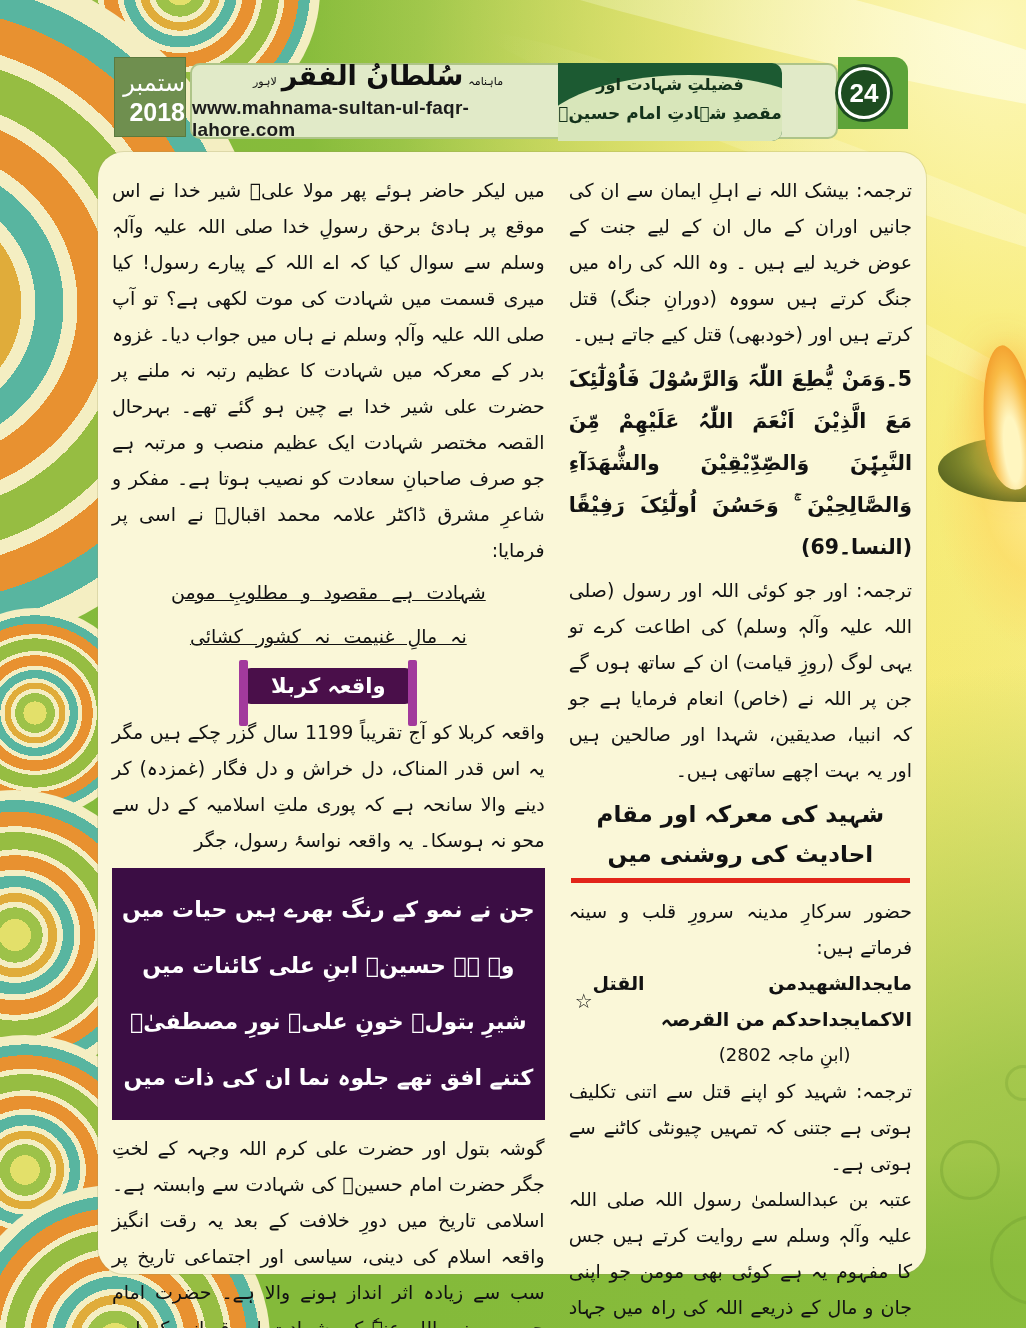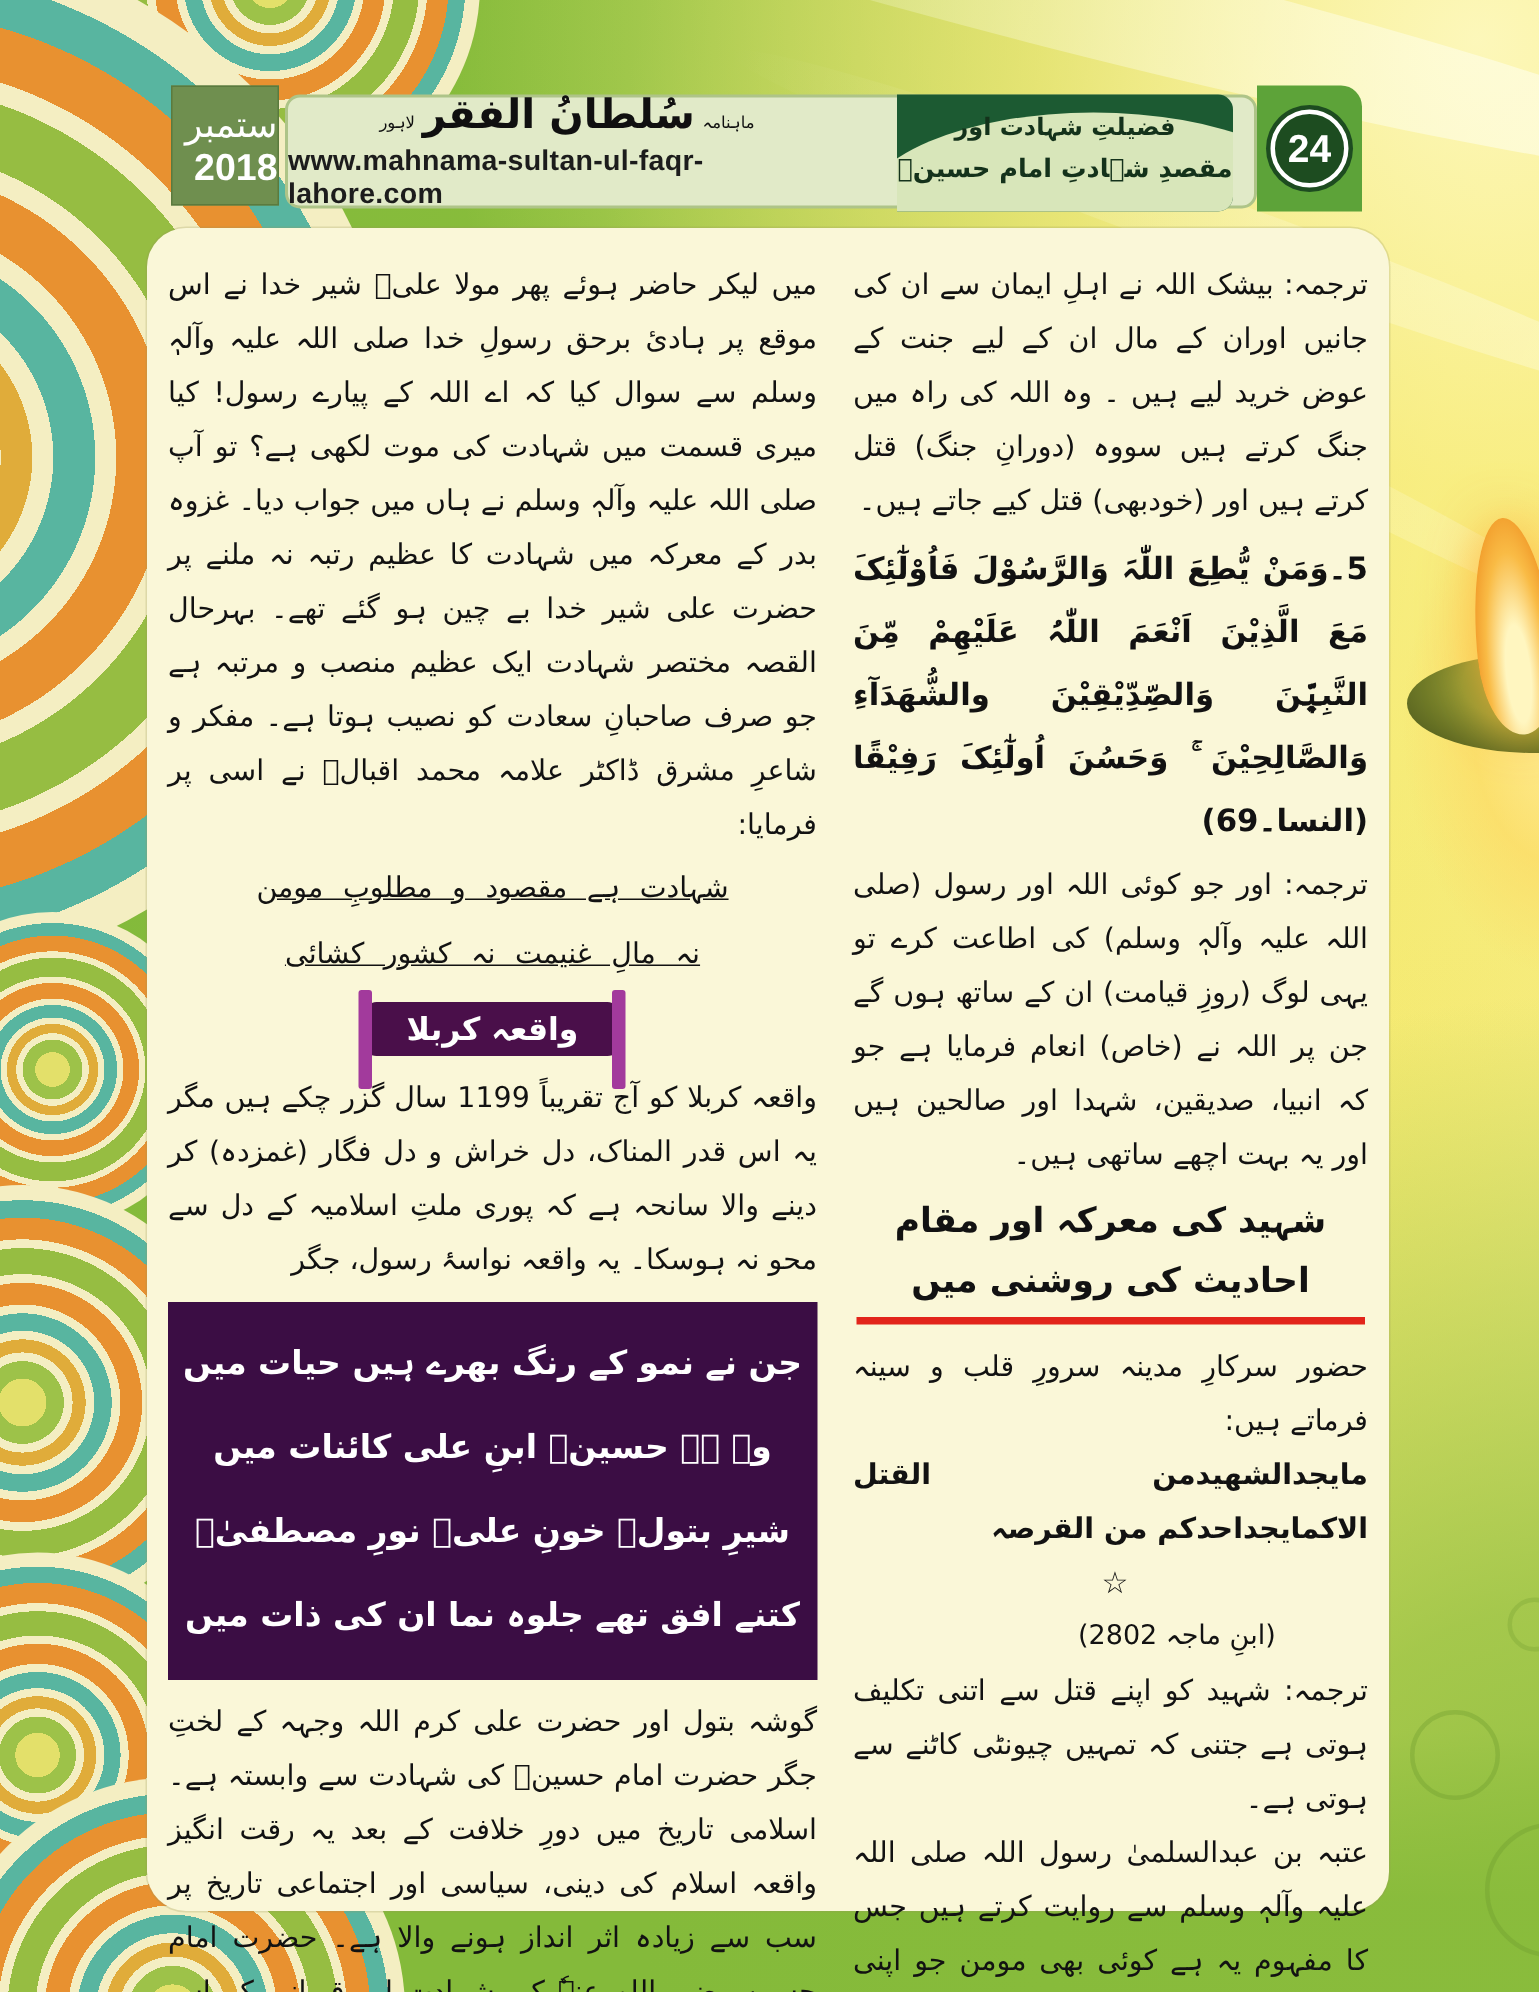--- a/index.html
+++ b/index.html
@@ -65,48 +65,48 @@
   .banner-left { position:absolute; left:0; top:0; width:372px; height:100%;
     display:flex; flex-direction:column; align-items:center; justify-content:center; }
   .masthead { direction:rtl; color:#101010; line-height:30px; white-space:nowrap; }
   .masthead .small { font-size:11px; }
   .masthead .main  { font-size:27px; font-weight:bold; }
   .masthead .city  { font-size:11px; }
   .website { font-family:"Liberation Sans", sans-serif; font-size:19px; font-weight:bold;
              color:#1c1c1c; letter-spacing:.2px; }
 
   .medallion { position:absolute; z-index:12; left:558px; top:63px; width:224px; height:78px;
-    background:#1c5a32; border-radius:0 10px 10px 0; overflow:hidden;margin-left:40px; }
+    background:#1c5a32; border-radius:0 10px 10px 0; overflow:hidden; }
   .medallion .ellipse { position:absolute; left:-24px; top:12px; width:310px; height:132px;
     background:#d8e6ba; border-radius:50%; }
   .medallion .ttl { position:absolute; left:0; right:0; direction:rtl; text-align:center;
     color:#14321b; font-weight:bold; }
   .ttl1 { top:12px;  font-size:16px; }
   .ttl2 { top:40px;  font-size:17px; }
 
-  .badge-square { position:absolute; z-index:12; left:838px; top:57px; width:70px; height:84px;
-    background:#5da339; display:flex; align-items:center; justify-content:center; border-radius:0 14px 0 0; }
+  .badge-square { position:absolute; z-index:12; left:838px; top:57px; width:70px; height:72px;
+    background:#5da339; display:flex; align-items:center; justify-content:flex-start; border-radius:0 14px 0 0; }
   .badge-circle { width:52px; height:52px; border-radius:50%; background:#1d4c20;
     border:3px solid #ffffff; box-shadow:0 0 0 3px #1d4c20;
     display:flex; align-items:center; justify-content:center;
     color:#ffffff; font-weight:bold; font-size:26px; font-family:"Liberation Sans", sans-serif; }
 
   
   .card { position:absolute; z-index:10; left:98px; top:152px; width:828px; height:1122px;
     background:#faf7d8; border-radius:26px; box-shadow:0 0 0 1px rgba(150,150,90,.25);
     padding:20px 14px 16px 14px; }
   .cols { display:flex; direction:rtl; gap:24px; height:100%; }
   .col { flex:1; direction:rtl; color:#121212; font-size:19px; line-height:36px;
     text-align:justify; }
   .col p { margin:0; }
 
   .verse { font-weight:bold; font-size:20.5px; line-height:42px; margin:6px 0 4px 0 !important; }
   .section-heading { font-weight:bold; font-size:23px; line-height:40px; text-align:center; margin-top:6px !important; }
   .red-rule { height:5px; background:#e2251a; margin:4px 2px 10px 2px; }
-  .hadith-line { font-weight:bold; display:flex; flex-direction:column; justify-content:space-between; align-items:center; }
+  .hadith-line { font-weight:bold; display:flex; flex-direction:row; justify-content:space-between; align-items:center; }
   .hadith-text { flex:1; }
   .star { font-size:20px; padding-left:6px; }
   .hadith-ref { text-align:left; padding-left:150px; font-size:18px; }
 
   .couplet { text-align:center; line-height:40px; word-spacing:7px; margin-top:4px !important;text-decoration:underline; }
 
   .karbala-wrap { display:flex; justify-content:center; margin:12px 0 10px 0; }
   .karbala-box { position:relative; width:170px; height:36px; background:#4a0f4a; border-radius:8px;
     display:flex; align-items:center; justify-content:center;
     color:#ffffff; font-weight:bold; font-size:21px; }

